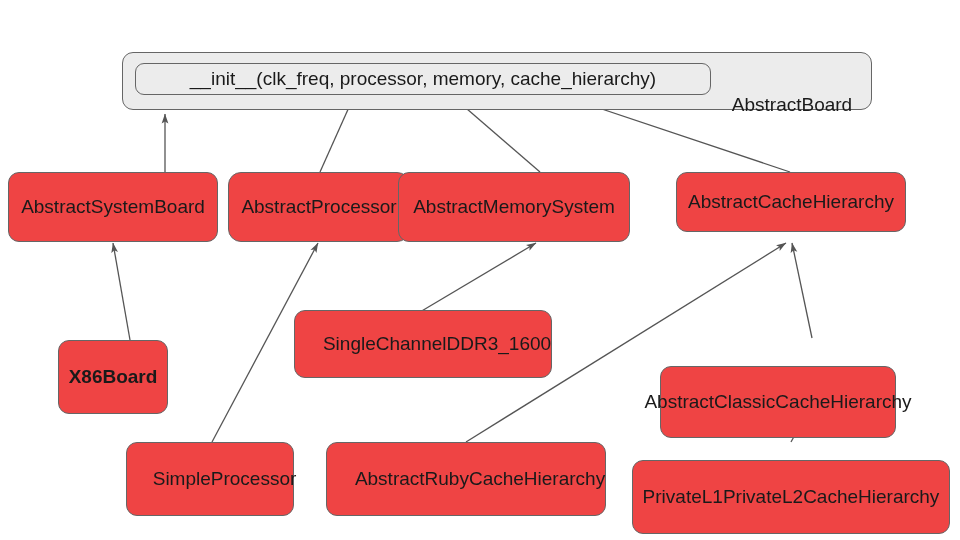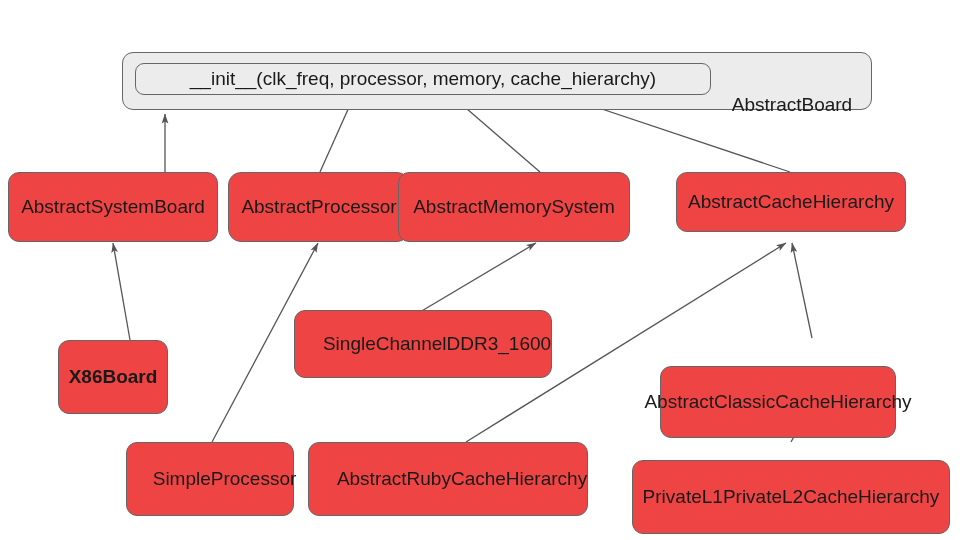--- a/index.html
+++ b/index.html
@@ -122,21 +122,21 @@
       </div>
       <div class="node" style="left: 660px; top: 338px; width: 236px; height: 72px; margin-top: 28px;">
         <span class="node-label">AbstractClassicCacheHierarchy</span>
       </div>
       <div class="node" style="left: 58px; top: 340px; width: 110px; height: 74px; font-weight: bold;">
         <span class="node-label">X86Board</span>
       </div>
       <div class="node" style="left: 126px; top: 442px; width: 168px; height: 74px; padding-left: 29px;">
         <span class="node-label">SimpleProcessor</span>
       </div>
-      <div class="node" style="left: 308px; top: 442px; width: 280px; height: 74px; padding-left: 28px;">
+      <div class="node" style="left: 326px; top: 442px; width: 280px; height: 74px; padding-left: 28px;">
         <span class="node-label">AbstractRubyCacheHierarchy</span>
       </div>
       <div class="node" style="left: 632px; top: 460px; width: 318px; height: 74px;">
         <span class="node-label">PrivateL1PrivateL2CacheHierarchy</span>
       </div>
     </div>
 
 </div>
 
 </body></html>

